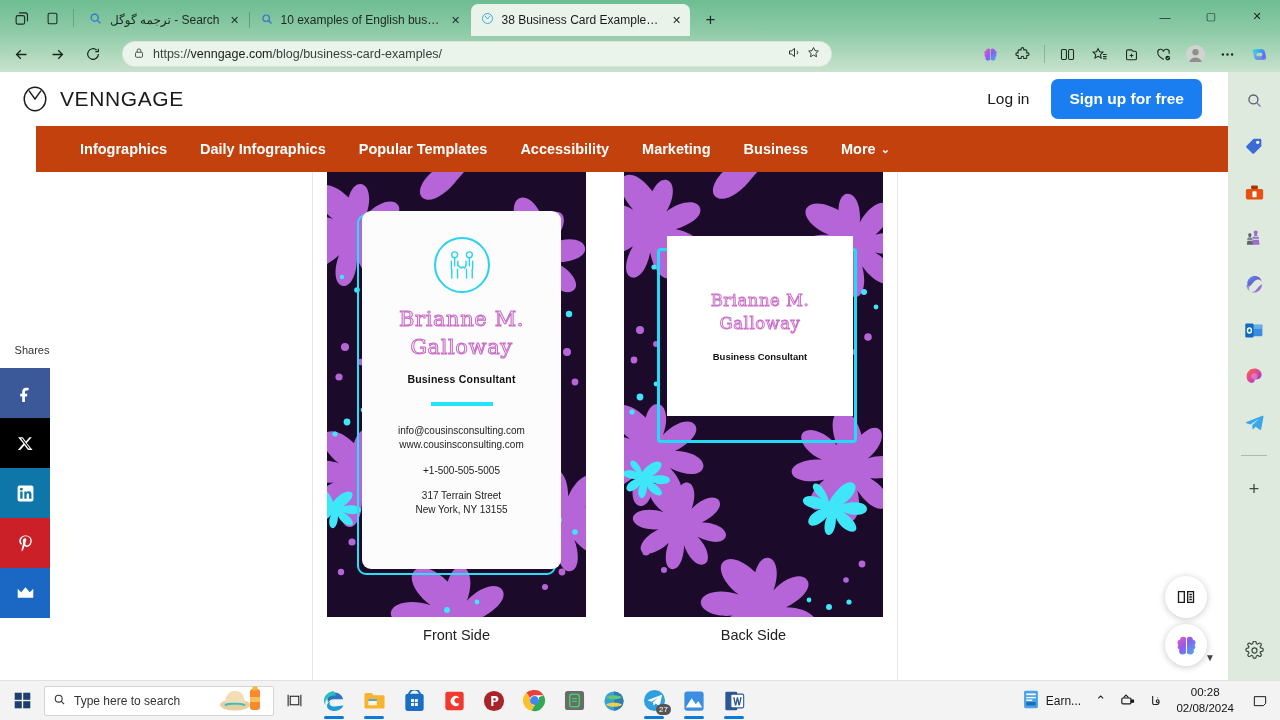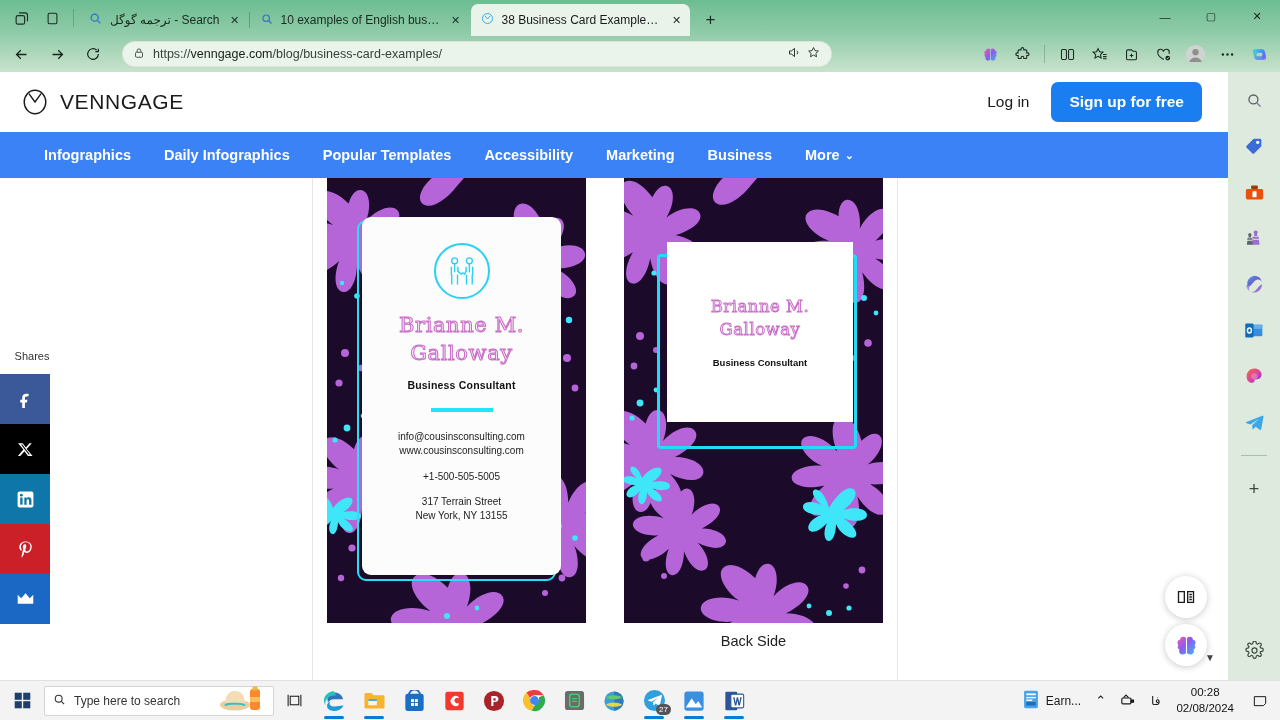--- a/index.html
+++ b/index.html
@@ -59,34 +59,34 @@
   .omni-right { display: flex; align-items: center; gap: 4px; }
   .tb-icons { margin-left: auto; display: flex; align-items: center; gap: 2px; padding-right: 6px; }
   .tb-icon { width: 30px; height: 30px; display: flex; align-items: center; justify-content: center; border-radius: 5px; }
 
   
   .viewport {
     position: absolute; left: 0; top: 72px; width: 1228px; height: 608px;
     background: #fff; overflow: hidden;
   }
   
-  .vg-header { height: 60px; display: flex; align-items: center; padding: 0 20px; background: #fff; }
+  .vg-header { height: 54px; display: flex; align-items: center; padding: 0 20px; background: #fff; }
   .vg-logo { display: flex; align-items: center; gap: 10px; }
   .vg-logo-text { font-size: 21px; letter-spacing: .6px; color: #1b1b1b; font-weight: 400; }
   .vg-nav { display: flex; gap: 46px; margin-left: 90px; }
   .vg-nav a { font-size: 15.5px; color: #222; text-decoration: none; }
   .vg-right { margin-left: auto; display: flex; align-items: center; gap: 22px; padding-right: 6px; }
   .vg-login { font-size: 15.5px; color: #1a1a1a; text-decoration: none; }
   .vg-signup {
     background: #1a7ef0; color: #fff; font-size: 15.5px; font-weight: bold;
     padding: 11px 18px; border-radius: 7px; border: none; cursor: pointer;
   }
   .vg-subnav {
-    height: 46px; background: #3b82f6; display: flex; align-items: center;
-    gap: 33px; padding-left: 44px;
+    height: 46px; background: #c2410c; display: flex; align-items: center;
+    gap: 33px; padding-left: 44px; margin-left: 36px;
   }
   .vg-subnav a { color: #fff; font-size: 14.5px; text-decoration: none; font-weight: bold; }
   .vg-subnav .more { display: flex; align-items: center; gap: 5px; }
 
   
   .shares {
     position: absolute; left: 0; top: 172px; width: 64px; z-index: 5;
   }
   .shares-label { font-size: 11px; color: #333; text-align: center; margin-bottom: 12px; }
   .share-btn {
@@ -520,20 +520,21 @@
               <div>info@cousinsconsulting.com</div>
               <div>www.cousinsconsulting.com</div>
             </div>
             <div class="card-phone">+1-500-505-5005</div>
             <div class="card-addr">
               <div>317 Terrain Street</div>
               <div>New York, NY 13155</div>
             </div>
           </div>
         </div>
+        <div class="card-caption">Front Side</div>
       </div>
 
       <div class="card-col">
         <div class="bizcard back">
           <svg class="floral" viewBox="0 0 259 445" preserveAspectRatio="xMidYMid slice">
             <rect width="259" height="445" fill="#1c0a2b"></rect>
             <g fill="#b565d8">
               <g transform="translate(35,30) rotate(10)">
                 <path d="M0 0c-14 -18 -30 -26 -38 -20s0 22 14 32c-18-6-34-2-36 6s12 16 30 14c-16 8-24 20-20 26s20 2 32-10c-6 16-4 30 4 31s14-12 14-28c6 16 16 26 24 22s4-20-8-32c16 8 30 8 33 0s-10-17-28-17c16-8 25-19 20-26s-20-3-32 10c6-16 3-30-5-31s-14 12-14 27z"></path>
               </g>

